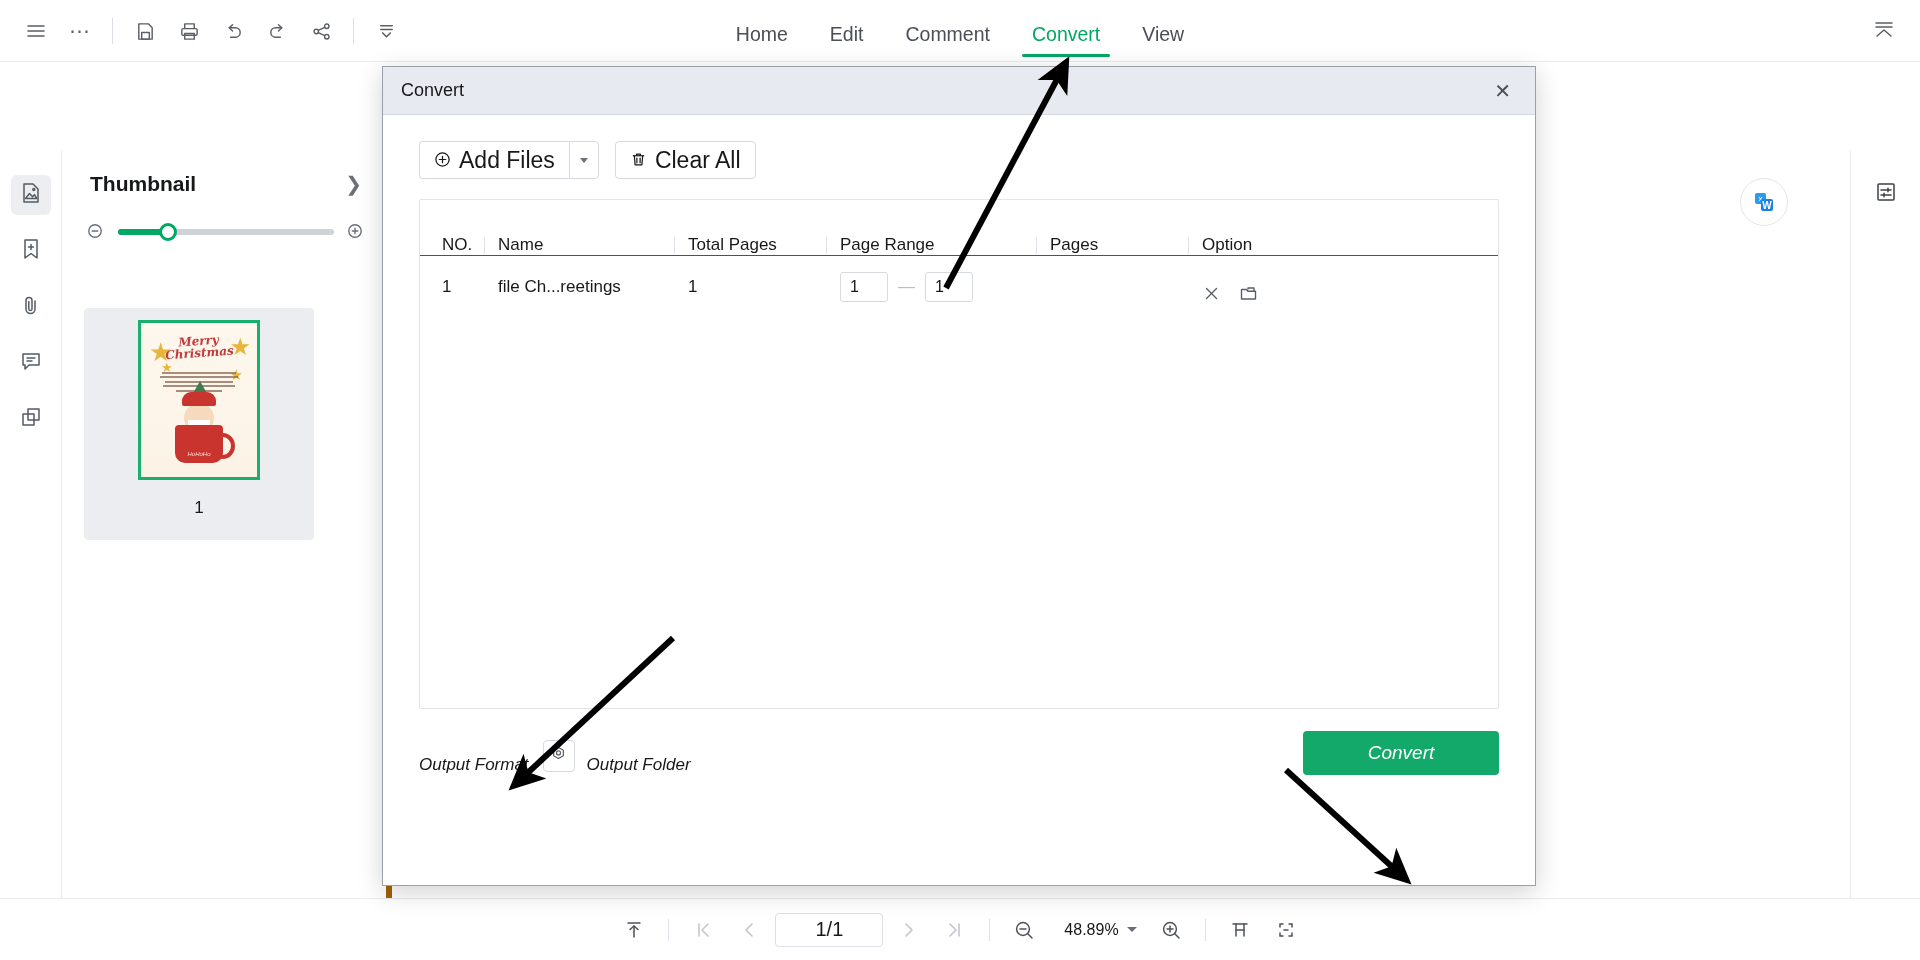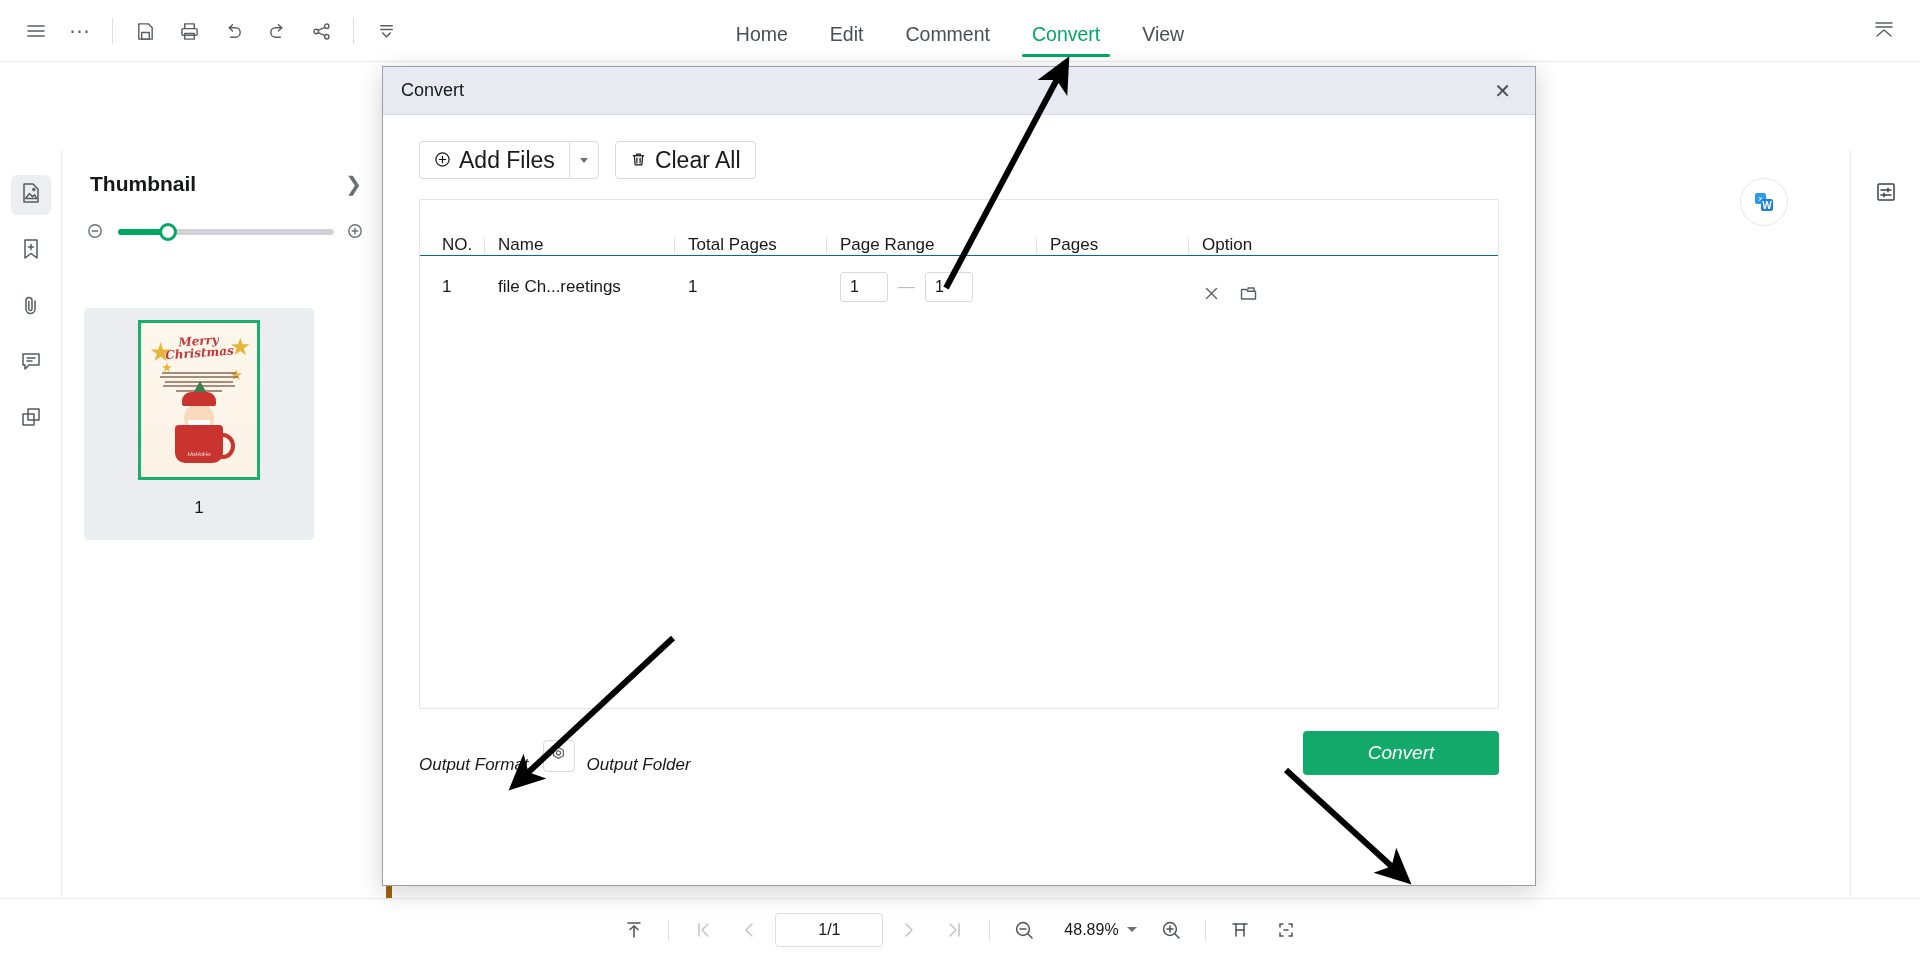--- a/index.html
+++ b/index.html
@@ -130,21 +130,21 @@
   
   .bottombar {
     position:absolute; left:0; right:0; bottom:0; height:62px; background:#fff;
     border-top:1px solid #e9ebee; display:flex; align-items:center; justify-content:center; gap:6px;
   }
   .bb-btn { width:40px;height:40px;display:flex;align-items:center;justify-content:center;color:#4d5258;cursor:pointer;}
   .bb-btn.dim { color:#c2c6cb; }
   .bb-sep { width:1px;height:22px;background:#dfe2e6;margin:0 8px;}
   .pagebox {
     width:108px;height:34px;border:1px solid #dcdfe3;border-radius:4px;display:flex;
-    align-items:center;justify-content:center;font-size:16px;color:#17181a;cursor:text;
+    align-items:center;justify-content:center;font-size:20px;color:#17181a;cursor:text;
   }
   .zoombox {
     height:34px;padding:0 8px 0 14px;border-radius:4px;display:flex;align-items:center;gap:8px;
     font-size:16px;color:#17181a;cursor:pointer;
   }
   .caret { width:0;height:0;border-left:5px solid transparent;border-right:5px solid transparent;border-top:5px solid #6b7078;}
 
   
   .modal {
     position:absolute; left:382px; top:66px; width:1154px; height:820px;

